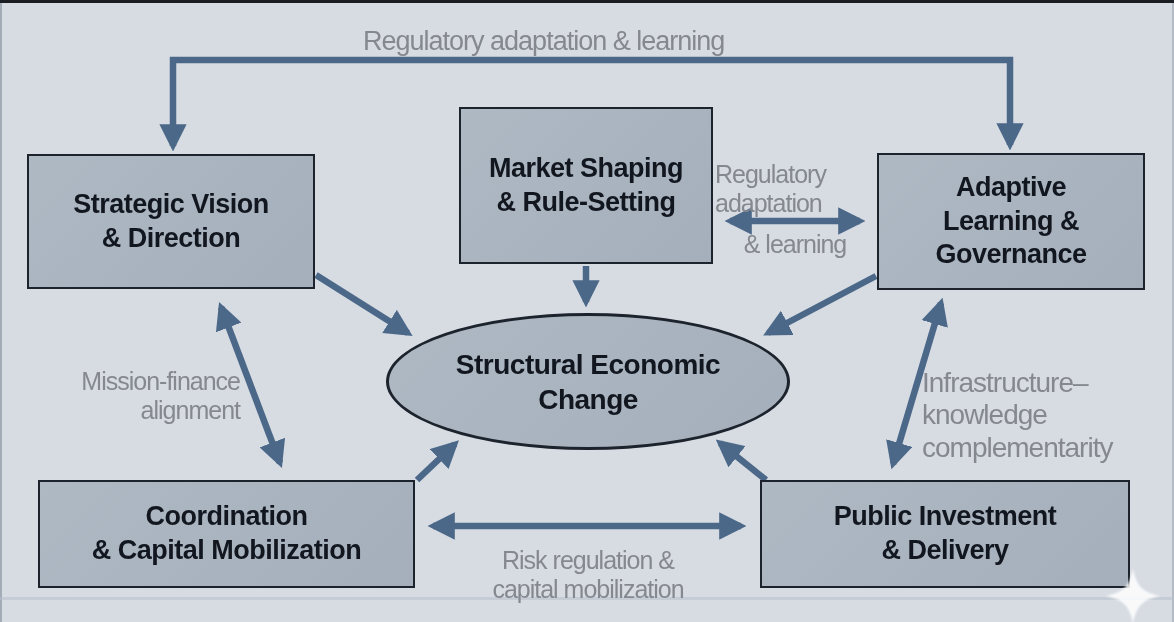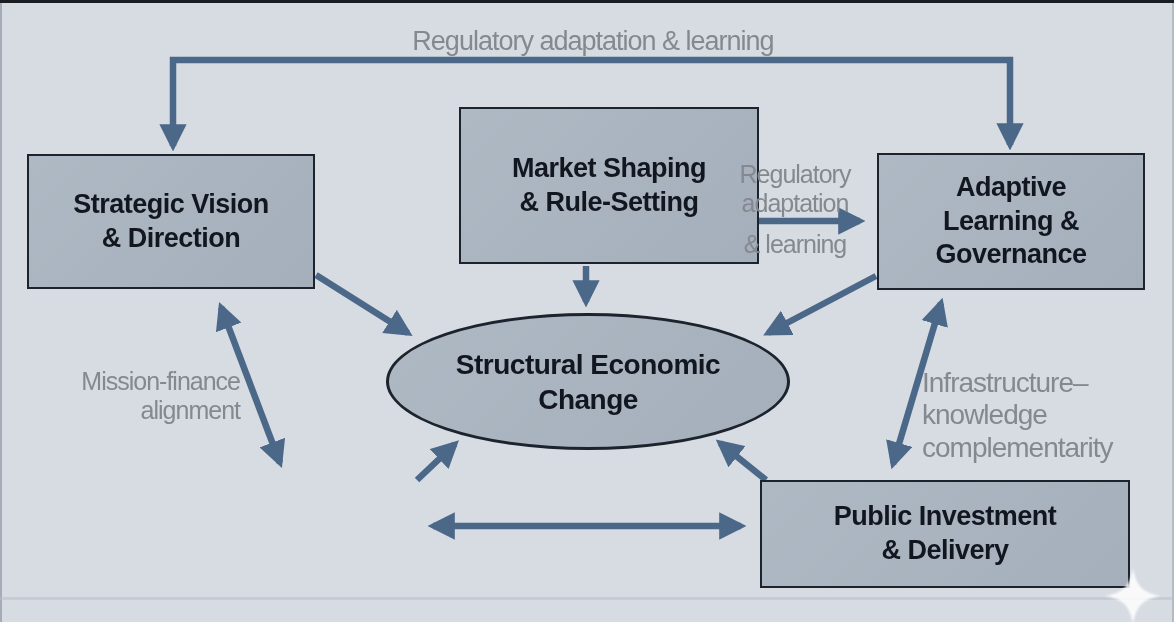--- a/index.html
+++ b/index.html
@@ -88,53 +88,59 @@
     <path class="a" d="M433,523 L741,523" marker-start="url(#ah)" marker-end="url(#ah)"></path>
 
     <path class="a" d="M730,218 L860,218" marker-start="url(#ah)" marker-end="url(#ah)"></path>
   </svg>
 
   <div class="node" style="left:27px;top:151px;width:288px;height:135px;">
     <span class="lbl">Strategic Vision
 &amp; Direction</span>
   </div>
 
-  <div class="node" style="left:459px;top:104px;width:300px;height:157px;">
+  <div class="node" style="left:459px;top:104px;width:254px;height:157px;">
     <span class="lbl">Market Shaping
 &amp; Rule-Setting</span>
   </div>
 
   <div class="node" style="left:877px;top:150px;width:268px;height:137px;">
     <span class="lbl">Adaptive
 Learning &amp;
 Governance</span>
   </div>
 
   <div class="node ellipse" style="left:386px;top:310px;width:404px;height:137px;">
     <span class="lbl" style="font-size:28px;">Structural Economic
 Change</span>
   </div>
 
+  <div class="node" style="left:38px;top:477px;width:377px;height:108px;">
+    <span class="lbl">Coordination
+&amp; Capital Mobilization</span>
+  </div>
 
   <div class="node" style="left:760px;top:477px;width:370px;height:108px;">
     <span class="lbl">Public Investment
 &amp; Delivery</span>
   </div>
 
-  <div class="edge-label" style="left:363px;top:23px;width:460px;text-align:center;font-size:27px;">Regulatory adaptation &amp; learning</div>
+  <div class="edge-label" style="left:363px;top:23px;width:460px;text-align:left;font-size:27px;">Regulatory adaptation &amp; learning</div>
 
-  <div class="edge-label" style="left:715px;top:157px;width:160px;text-align:center;">Regulatory
+  <div class="edge-label" style="left:715px;top:157px;width:160px;">Regulatory
 adaptation</div>
 
   <div class="edge-label" style="left:715px;top:227px;width:160px;text-align:center;">&amp; learning</div>
 
   <div class="edge-label" style="left:40px;top:364px;width:200px;text-align:right;">Mission-finance
 alignment</div>
 
   <div class="edge-label" style="left:922px;top:364px;width:250px;text-align:left;font-size:28px;">Infrastructure–knowledge
 complementarity</div>
 
+  <div class="edge-label" style="left:438px;top:543px;width:300px;text-align:center;">Risk regulation &amp;
+capital mobilization</div>
 
   <svg class="sparkle" style="left:1103px;top:563px;" width="60" height="60" viewBox="0 0 60 60">
     <path d="M30,2 C33,20 40,27 58,30 C40,33 33,40 30,58 C27,40 20,33 2,30 C20,27 27,20 30,2 Z" fill="#ffffff"></path>
   </svg>
 
 </div>
 
 </body></html>

